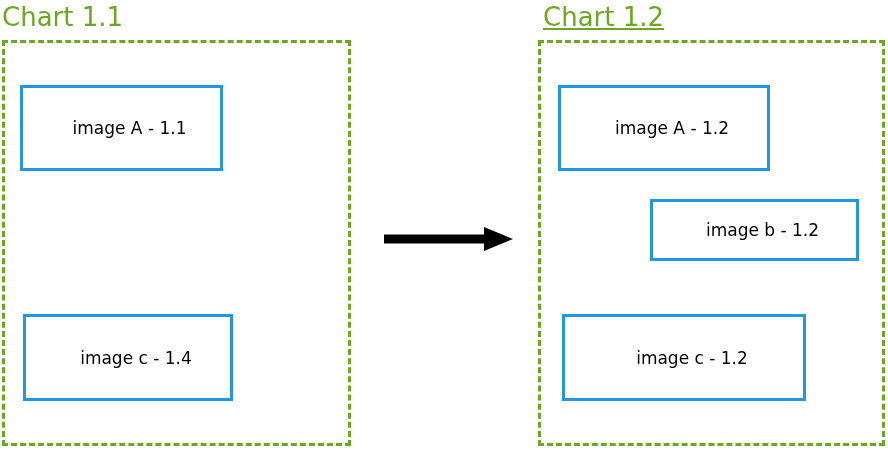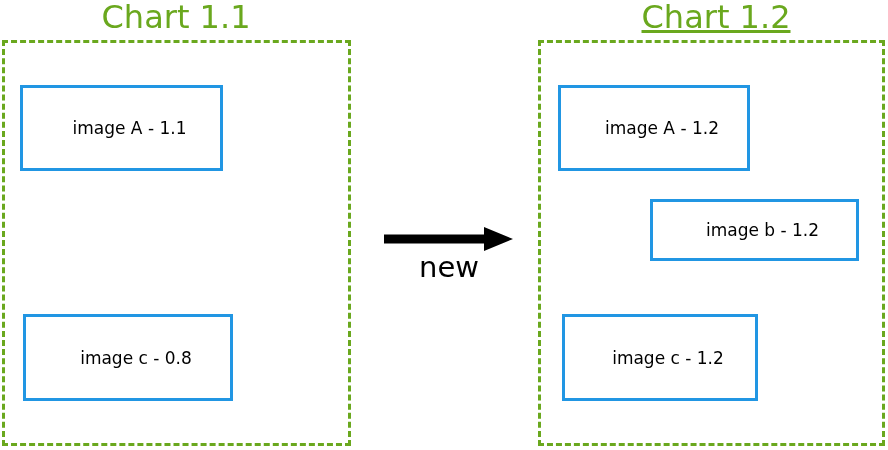--- a/index.html
+++ b/index.html
@@ -16,24 +16,23 @@
     width: 888px;
     height: 450px;
     background: #ffffff;
     overflow: hidden;
   }
 
   
   .chart-title {
     position: absolute;
     color: #6aa81e;
-    font-size: 32px;
+    font-size: 26px;
     line-height: 30px;
     font-weight: 400;
-    text-align: center;
     white-space: nowrap;
     letter-spacing: 0px;
   }
   #title-1-1 { left: 2px;   top: 2px;  width: 348px; }
   #title-1-2 { left: 543px; top: 2px;  width: 346px; text-decoration: underline; }
 
   
   .chart-group {
     position: absolute;
     border: 3px dashed #6aa81e;
@@ -61,23 +60,23 @@
     text-align: center;
     margin-left: 16px;
   }
 
   
   #box-a-11 { left: 20px;  top: 85px;  width: 203px; height: 86px; }
   #box-b-11 { left: 112px; top: 199px; width: 207px; height: 87px; }
   #box-c-11 { left: 23px;  top: 314px; width: 210px; height: 87px; }
 
   
-  #box-a-12 { left: 558px; top: 85px;  width: 192px; height: 86px; }
+  #box-a-12 { left: 558px; top: 85px;  width: 212px; height: 86px; }
   #box-b-12 { left: 650px; top: 199px; width: 209px; height: 62px; }
-  #box-c-12 { left: 562px; top: 314px; width: 196px; height: 87px; }
+  #box-c-12 { left: 562px; top: 314px; width: 244px; height: 87px; }
 
   
   #arrow-wrap {
     position: absolute;
     left: 384px;
     top: 226px;
     width: 130px;
     height: 26px;
   }
   #arrow-wrap svg { display: block; }
@@ -104,31 +103,30 @@
   <div class="chart-title" id="title-1-1">Chart 1.1</div>
 
   <div class="chart-group" id="group-1-1"></div>
 
   <div class="image-box" id="box-a-11">
     <span class="image-box-label">image A - 1.1</span>
   </div>
 
 
   <div class="image-box" id="box-c-11">
-    <span class="image-box-label">image c - 0.8</span>
+    <span class="image-box-label">image c - 1.4</span>
   </div>
 
   <div id="arrow-wrap">
     <svg width="130" height="26" viewBox="0 0 130 26" xmlns="http://www.w3.org/2000/svg">
       <path d="M0 8.5 H100 V1 L129 13 L100 25 V17.5 H0 Z" fill="#000000"></path>
     </svg>
   </div>
 
   <div id="arrow-caption">
-    <span class="cap-line">new</span>
   </div>
 
   <div class="chart-title" id="title-1-2">Chart 1.2</div>
 
   <div class="chart-group" id="group-1-2"></div>
 
   <div class="image-box" id="box-a-12">
     <span class="image-box-label">image A - 1.2</span>
   </div>
 

